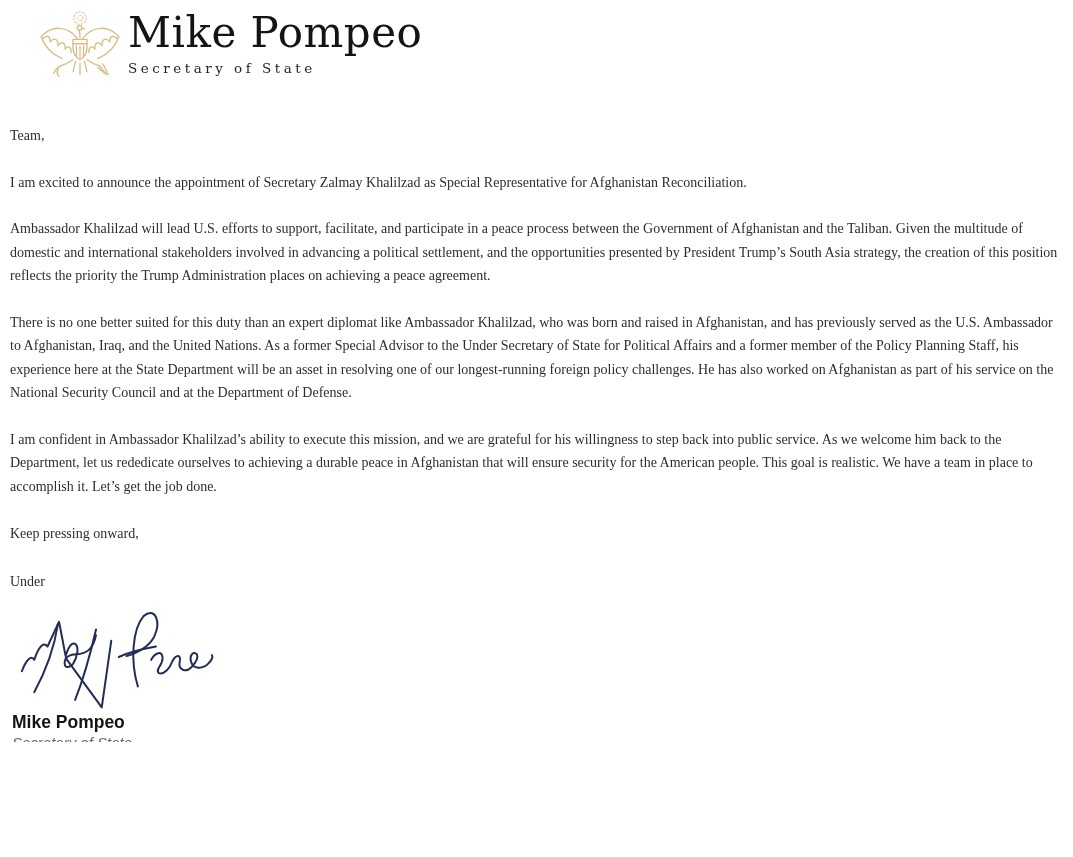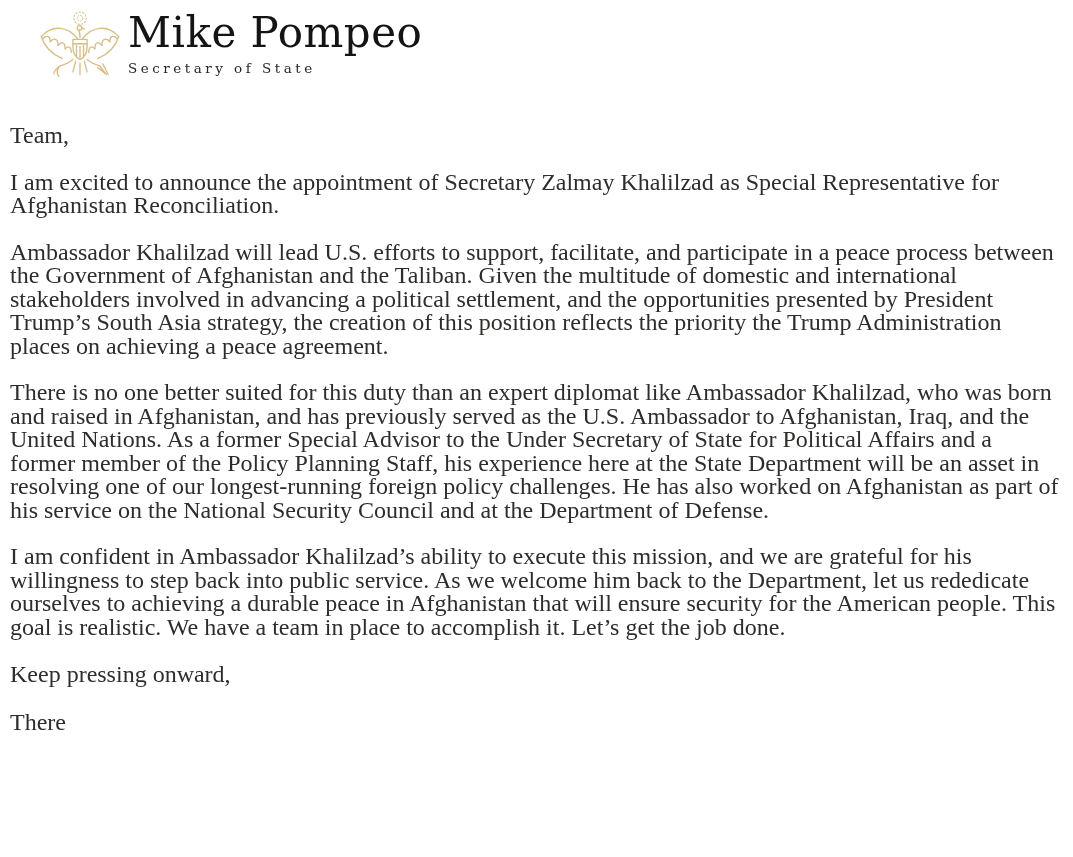--- a/index.html
+++ b/index.html
@@ -13,21 +13,21 @@
   .header-text{margin-left:4px;padding-top:2px;}
   .header-name{
     font-family:"DejaVu Serif", serif;font-size:42px;line-height:46px;
     color:#141414;letter-spacing:0.5px;font-weight:400;
   }
   .header-title{
     font-family:"DejaVu Serif", serif;font-size:13.5px;color:#262626;
     letter-spacing:3.5px;margin-top:4px;font-weight:500;
   }
   
-  .letter{padding:30px 14px 0 10px;font-size:24px;line-height:23.5px;color:#2e2d2b;}
+  .letter{padding:30px 14px 0 10px;font-size:14px;line-height:23.5px;color:#2e2d2b;}
   .letter p{margin:23px 0 0 0;}
   .letter p.salutation{margin-top:0;}
   .letter p.closing{margin-top:24px;}
   .letter p.signoff{margin-top:24px;}
   
   .signature{margin:6px 0 0 16px;display:block;}
   
   .footer{margin:-4px 0 0 12px;font-family:"Liberation Sans", sans-serif;}
   .footer-name{font-size:17.5px;font-weight:600;color:#141414;line-height:22px;}
   .footer-title,.footer-country{
@@ -88,21 +88,21 @@
   </div>
 
   
   <div class="letter">
     <p class="salutation">Team,</p>
     <p>I am excited to announce the appointment of Secretary Zalmay Khalilzad as Special Representative for Afghanistan Reconciliation.</p>
     <p>Ambassador Khalilzad will lead U.S. efforts to support, facilitate, and participate in a peace process between the Government of Afghanistan and the Taliban. Given the multitude of domestic and international stakeholders involved in advancing a political settlement, and the opportunities presented by President Trump’s South Asia strategy, the creation of this position reflects the priority the Trump Administration places on achieving a peace agreement.</p>
     <p>There is no one better suited for this duty than an expert diplomat like Ambassador Khalilzad, who was born and raised in Afghanistan, and has previously served as the U.S. Ambassador to Afghanistan, Iraq, and the United Nations. As a former Special Advisor to the Under Secretary of State for Political Affairs and a former member of the Policy Planning Staff, his experience here at the State Department will be an asset in resolving one of our longest-running foreign policy challenges. He has also worked on Afghanistan as part of his service on the National Security Council and at the Department of Defense.</p>
     <p>I am confident in Ambassador Khalilzad’s ability to execute this mission, and we are grateful for his willingness to step back into public service. As we welcome him back to the Department, let us rededicate ourselves to achieving a durable peace in Afghanistan that will ensure security for the American people. This goal is realistic. We have a team in place to accomplish it. Let’s get the job done.</p>
     <p class="closing">Keep pressing onward,</p>
-    <p class="signoff">There</p>
+    <p class="signoff">Under</p>
   </div>
 
   
   <span>
     <svg class="signature" viewBox="0 0 210 122" width="200" height="116" aria-hidden="true">
       <g fill="none" stroke="#232c52" stroke-width="2.1" stroke-linecap="round" stroke-linejoin="round">
 
         <path d="M6,76 C10,65 16,58 19,64 C23,52 28,44 33,50 L45,24 C48,38 50,50 52,60 C55,50 59,44 63,48 C66,52 64,62 60,68 C56,73 51,73 51,67 C51,61 57,58 63,58 C69,58 73,57 77,53 C81,49 83,43 84,38"></path>
 
         <path d="M44,26 C40,52 30,78 19,98"></path>

